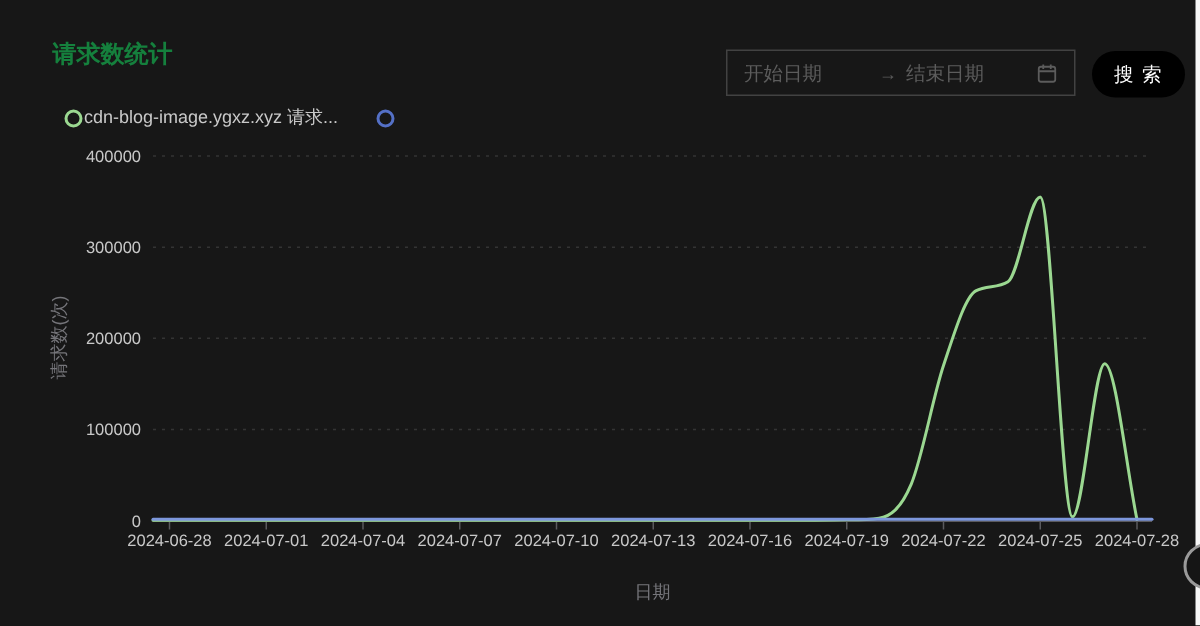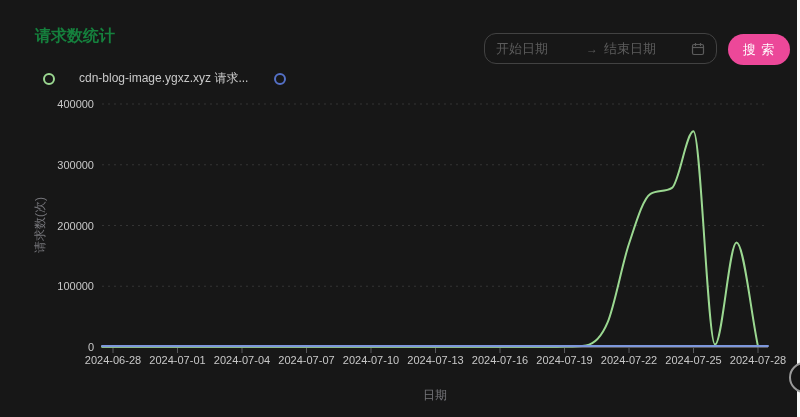--- a/index.html
+++ b/index.html
@@ -8,41 +8,41 @@
     background:#171717;
     font-family:"Liberation Sans",sans-serif;
     -webkit-font-smoothing:antialiased;
   }
   .page-title{
     position:absolute;left:35px;top:26px;
     font-size:16px;font-weight:bold;color:#15803d;z-index:2;
   }
   .range-picker{
     position:absolute;left:484px;top:33px;width:233px;height:31px;
-    border:1px solid #424242;border-radius:12px;box-sizing:border-box;
+    border:1px solid #424242;border-radius:0;box-sizing:border-box;
     display:flex;align-items:center;padding:0 11px;background:transparent;z-index:2;
   }
   .range-picker input{
     background:transparent;border:none;outline:none;color:#cccccc;
     font-size:13px;width:84px;padding:0;font-family:"Liberation Sans",sans-serif;
   }
   .range-picker input::placeholder{color:#5c5c5c}
   .range-sep{color:#5c5c5c;font-size:12px;margin:0 6px;flex:0 0 auto}
   .cal-icon{margin-left:auto;flex:0 0 auto;display:flex;align-items:center}
   .search-btn{
     position:absolute;left:728px;top:34px;width:62px;height:31px;
-    border:none;border-radius:16px;background:#ec4899;color:#ffffff;
+    border:none;border-radius:16px;background:#000000;color:#ffffff;
     font-size:13px;letter-spacing:1px;cursor:pointer;z-index:2;
     display:flex;align-items:center;justify-content:center;
     font-family:"Liberation Sans",sans-serif;
   }
   .legend{
     position:absolute;left:43px;top:70px;display:flex;gap:26px;z-index:2;
   }
-  .legend-item{display:flex;align-items:center;gap:24px;cursor:pointer}
+  .legend-item{display:flex;align-items:center;gap:1px;cursor:pointer}
   .legend-ring{width:8px;height:8px;border-radius:50%;border:2px solid #888;background:transparent}
   .legend-label{font-size:12px;color:#c9c9c9;white-space:nowrap}
   #chart{position:absolute;left:0;top:0;z-index:1}
   .y-axis-title{
     position:absolute;left:40px;top:225px;
     transform:translate(-50%,-50%) rotate(-90deg);
     color:#75757a;font-size:12px;white-space:nowrap;z-index:2;
   }
   .x-axis-title{
     position:absolute;left:435px;top:380px;transform:translate(-50%,-50%);

